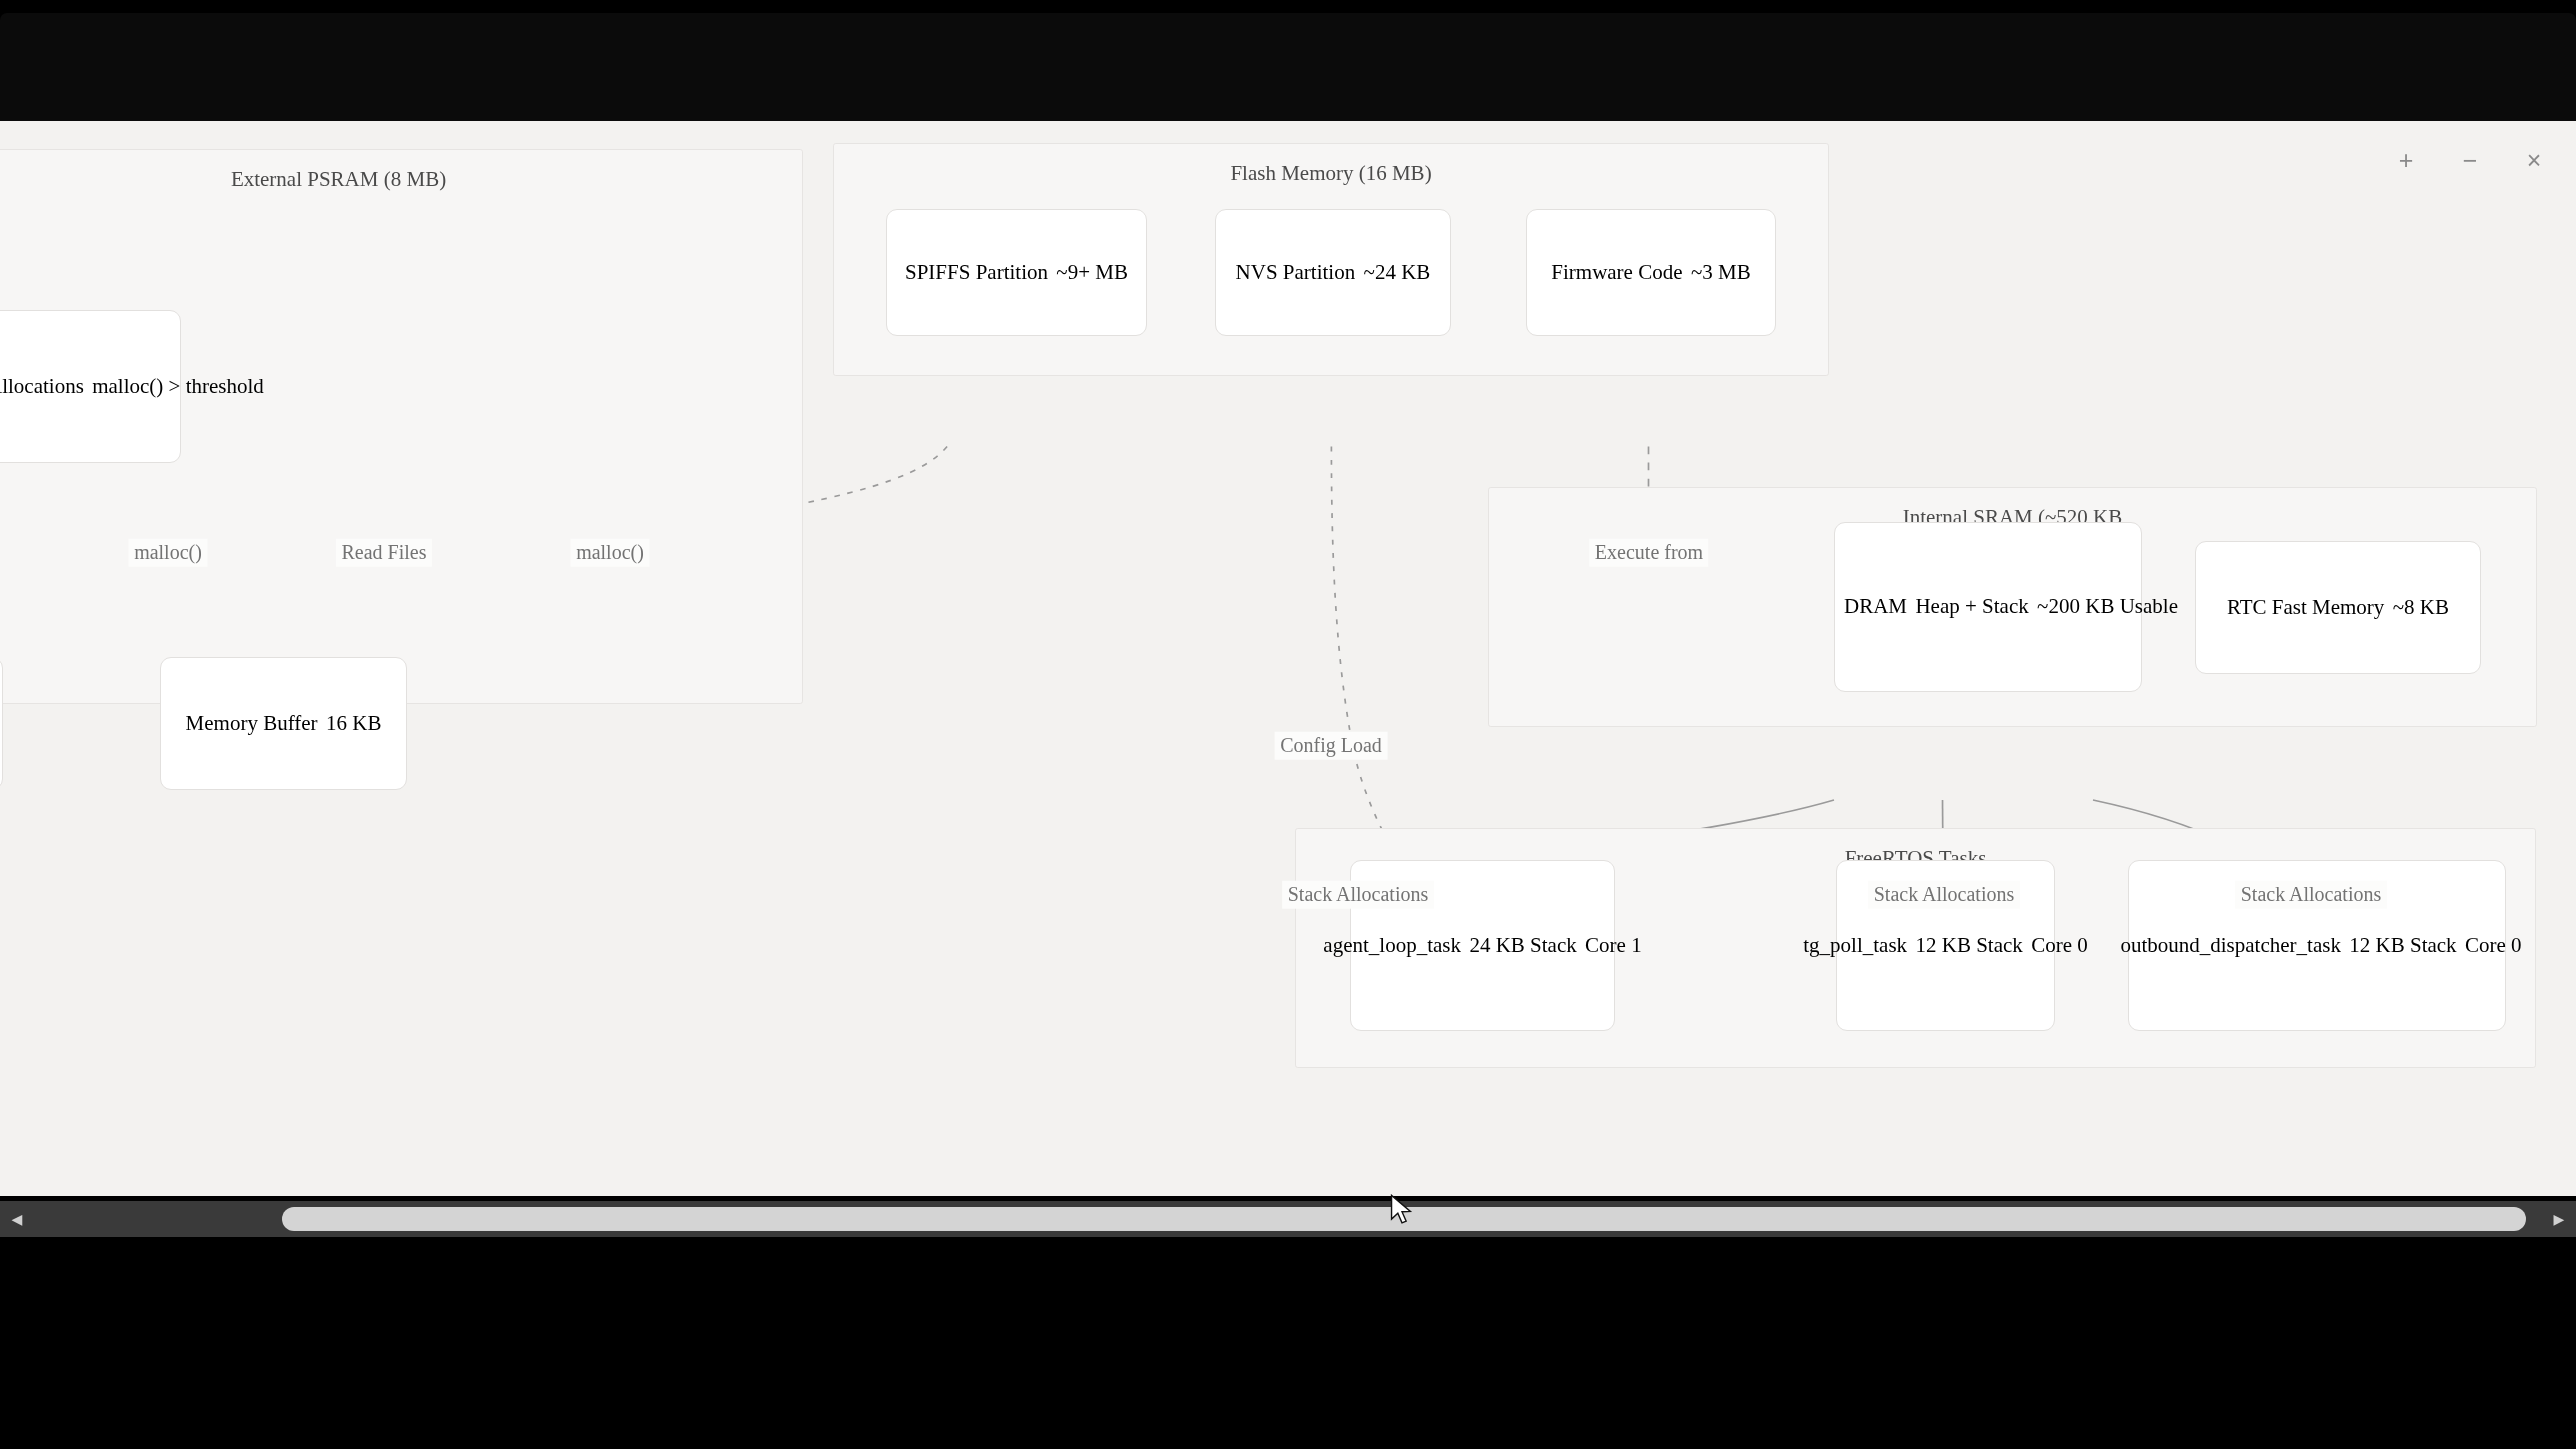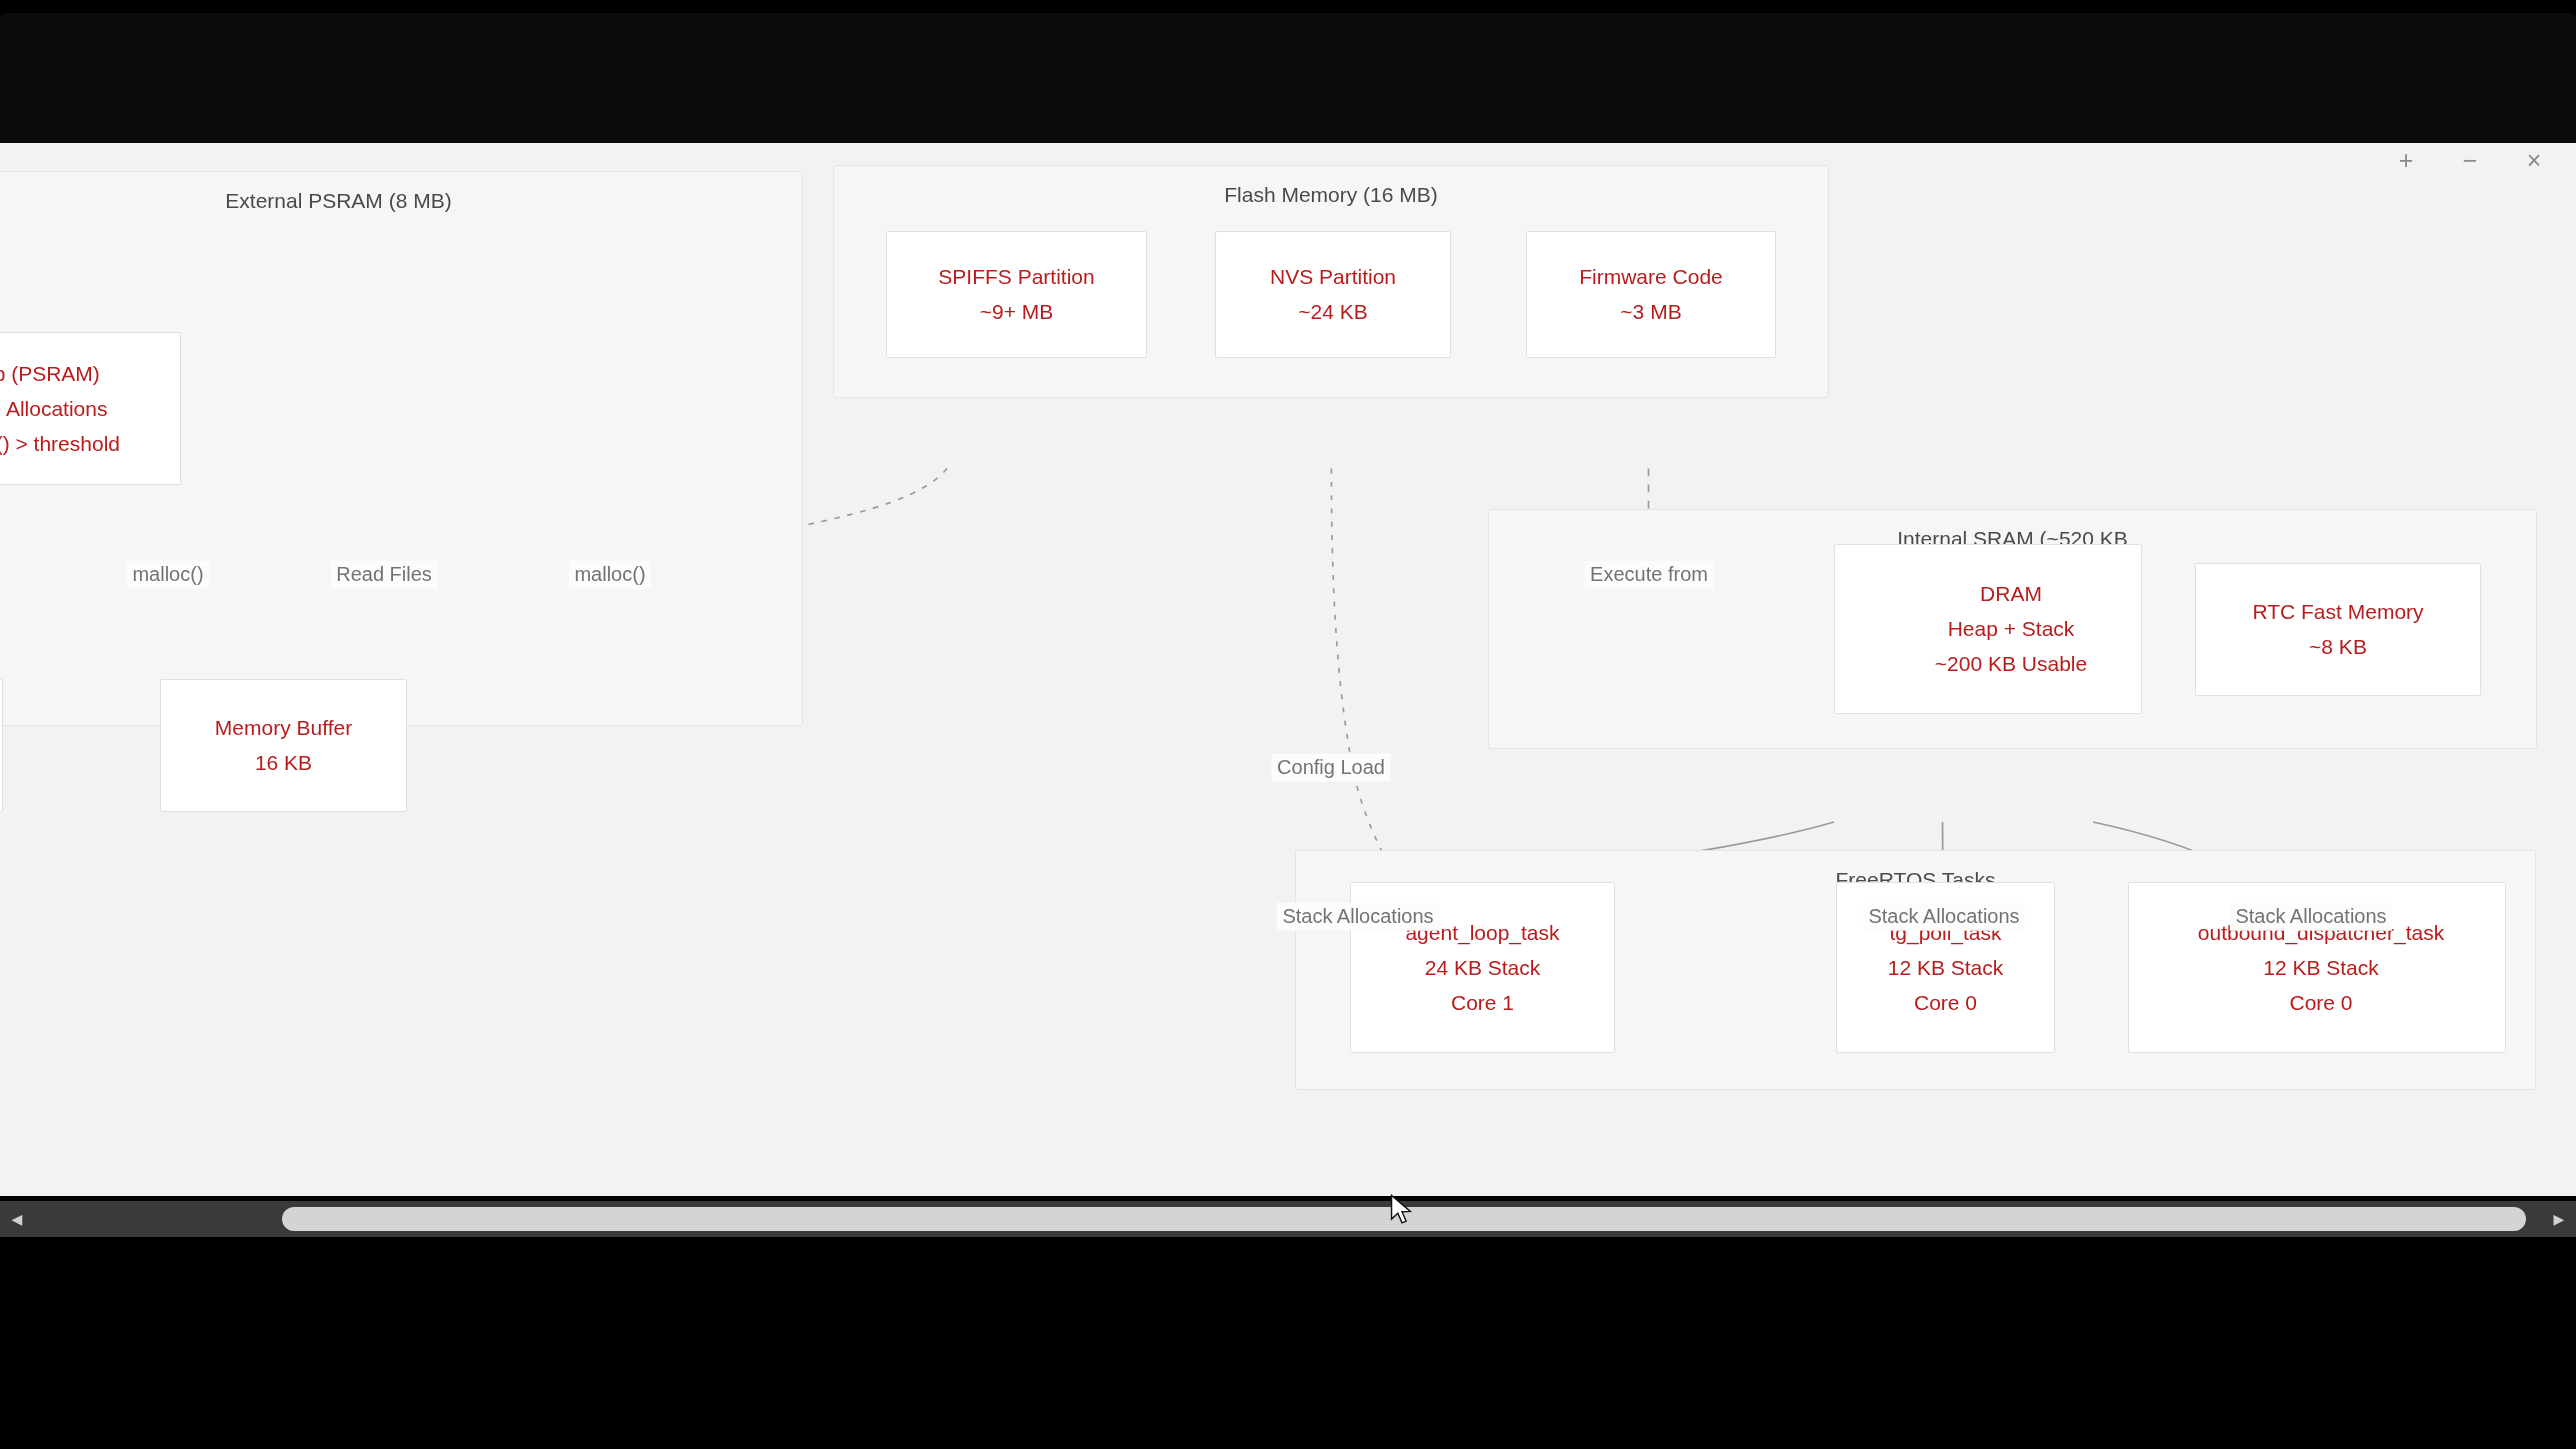--- a/index.html
+++ b/index.html
@@ -6,22 +6,23 @@
   body{width:2576px;height:1449px;overflow:hidden;font-family:"Liberation Sans",sans-serif;}
 
   #root{position:relative;width:2576px;height:1449px;background:#000;}
 
   
   #app-window{
     position:absolute;left:0;top:12.6px;width:2576px;height:1183px;
     background:#0b0b0b;border-radius:7px 7px 0 0;overflow:hidden;
   }
   #viewer{
-    position:absolute;left:0;top:130px;width:2576px;height:1106px;
+    position:absolute;left:0;top:108px;width:2576px;height:1106px;
     background:#f3f2f0;
+    font-family:Liberation Serif, serif;
   }
   #win-controls{
     position:absolute;right:28px;top:134px;display:flex;gap:36px;align-items:center;z-index:40;
   }
   .winbtn{
     width:28px;height:28px;display:flex;align-items:center;justify-content:center;
     color:#8a8a8a;font-size:25px;line-height:1;font-weight:300;cursor:pointer;
     font-family:"Liberation Sans",sans-serif;user-select:none;
   }
 
@@ -48,23 +49,23 @@
   #edges{position:absolute;left:0;top:0;width:2576px;height:966px;}
 
   .cluster{
     position:absolute;background:#f7f6f5;border:0.7px solid #e6e4e2;border-radius:2.8px;
   }
   .cluster-title{
     position:absolute;top:17px;left:0;width:100%;text-align:center;
     font-size:21px;color:#4a4a4a;white-space:nowrap;
   }
   .node{
-    position:absolute;background:#ffffff;border:0.7px solid #e2e0de;border-radius:2px;
-    display:flex;flex-direction:column;align-items:center;justify-content:center;
-    font-size:21px;color:#b91c1c;line-height:1.0;text-align:center;
+    position:absolute;background:#ffffff;border:0.7px solid #e2e0de;border-radius:11px;
+    display:flex;flex-direction:row;align-items:center;justify-content:center;
+    font-size:21px;color:#000000;line-height:1.0;text-align:center;
   }
   .node .ln{display:block;padding:7px 4.2px;white-space:nowrap;}
   .edge-label{
     position:absolute;background:#fcfcfb;color:#737373;font-size:20px;white-space:nowrap;
     padding:2.8px 5.6px;transform:translate(-50%,-50%);
   }
 </style>
 </head>
 <body>
 

